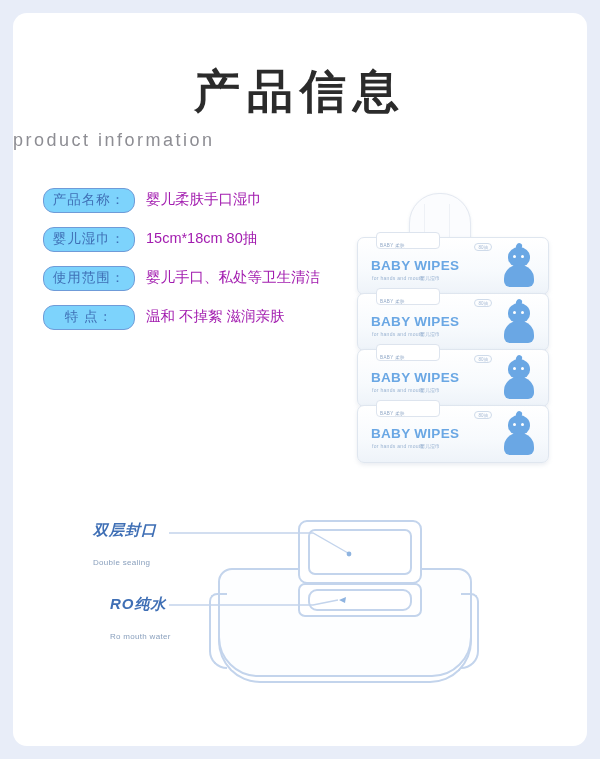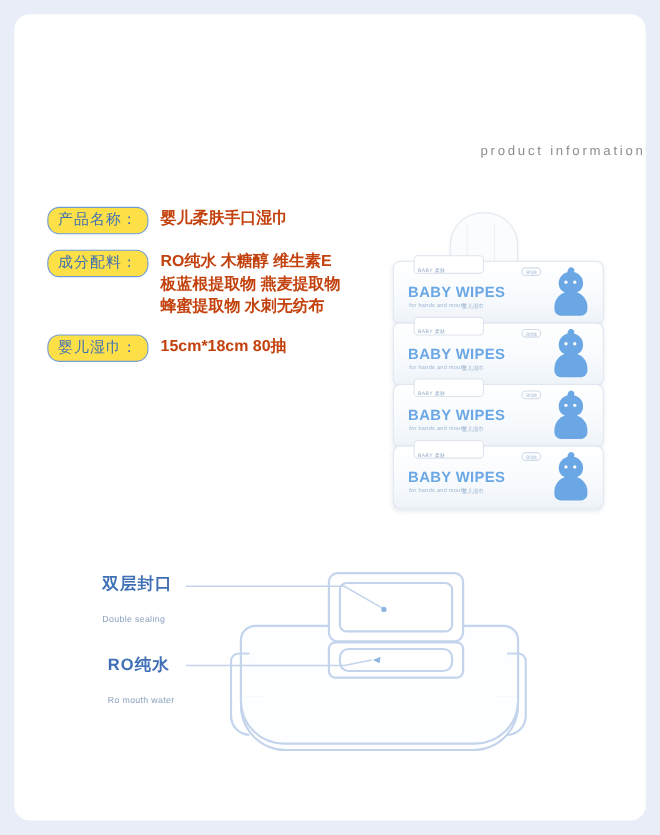--- a/index.html
+++ b/index.html
@@ -39,22 +39,22 @@
     letter-spacing: 7px;
     color: #2b2b2b;
     font-weight: 700;
     font-family: "Liberation Sans", sans-serif;
   }
   .title-en {
     position: absolute;
     left: 0;
     top: 117px;
     width: 574px;
-    text-align: right;
-    font-size: 12px;
+    text-align: left;
+    font-size: 18px;
     letter-spacing: 2.5px;
     color: #8d8d93;
     font-family: "Liberation Sans", sans-serif;
   }
   
   .spec-list {
     position: absolute;
     left: 30px;
     top: 175px;
     width: 330px;
@@ -69,35 +69,34 @@
     vertical-align: top;
     box-sizing: border-box;
     width: 92px;
     padding: 2px 0 3px 0;
     text-align: center;
     border: 1.2px solid #6f9bd8;
     border-radius: 11px;
     color: #3f6fb5;
     font-size: 13.5px;
     letter-spacing: 1px;
-    background: #fde047;
+    background: #7dd3fc;
     font-family: "Liberation Sans", sans-serif;
   }
   .spec-value {
     display: inline-block;
     vertical-align: top;
     margin-left: 11px;
     max-width: 220px;
     font-size: 14.5px;
-    color: #c2410c;
+    color: #a21caf;
     line-height: 20px;
     white-space: pre-line;
     padding-top: 1px;
     font-family: "Liberation Sans", sans-serif;
-    font-weight: bold;
   }
   .row-ingredients .spec-value { line-height: 20.5px; }
   
   .photo {
     position: absolute;
     left: 344px;
     top: 180px;
     width: 205px;
     height: 265px;
   }
@@ -323,64 +322,67 @@
   }
   .callout {
     position: absolute;
   }
   .callout .c-zh {
     font-size: 15px;
     color: #3f6fb5;
     font-weight: 700;
     letter-spacing: 1px;
     font-family: "Liberation Sans", sans-serif;
+    font-style: italic;
   }
   .callout .c-en {
     margin-top: 18px;
     font-size: 8px;
     color: #8aa0bd;
     letter-spacing: 0.3px;
     font-family: "Liberation Sans", sans-serif;
   }
   .callout-1 { left: 80px; top: 38px; }
-  .callout-2 { left: 85px; top: 112px; }
+  .callout-2 { left: 97px; top: 112px; }
   .lead-svg {
     position: absolute;
     left: 0;
     top: 0;
     width: 574px;
     height: 250px;
     pointer-events: none;
   }
 </style>
 </head>
 <body>
 
 <div id="page">
   <div class="card">
 
+    <div class="title-zh">产品信息</div>
     <div class="title-en">product information</div>
 
     <div class="spec-list">
 
       <div class="spec-row">
         <span class="spec-label">产品名称：</span><span class="spec-value">婴儿柔肤手口湿巾</span>
       </div>
 
-      <div class="spec-row row-ingredients">
-        <span class="spec-label">成分配料：</span><span class="spec-value">RO纯水 木糖醇 维生素E
-板蓝根提取物 燕麦提取物
-蜂蜜提取物 水刺无纺布</span>
-      </div>
 
       <div class="spec-row">
         <span class="spec-label">婴儿湿巾：</span><span class="spec-value">15cm*18cm 80抽</span>
       </div>
 
-
+      <div class="spec-row">
+        <span class="spec-label">使用范围：</span><span class="spec-value">婴儿手口、私处等卫生清洁</span>
+      </div>
+
+      <div class="spec-row">
+        <span class="spec-label">特 点：</span><span class="spec-value">温和 不掉絮 滋润亲肤</span>
+      </div>
 
     </div>
 
     <div class="photo">
       <div class="tissue"></div>
 
       <div class="pack pack1">
         <div class="lid"></div>
         <div class="brand-top">BABY 柔肤</div>
         <div class="count">80抽</div>

